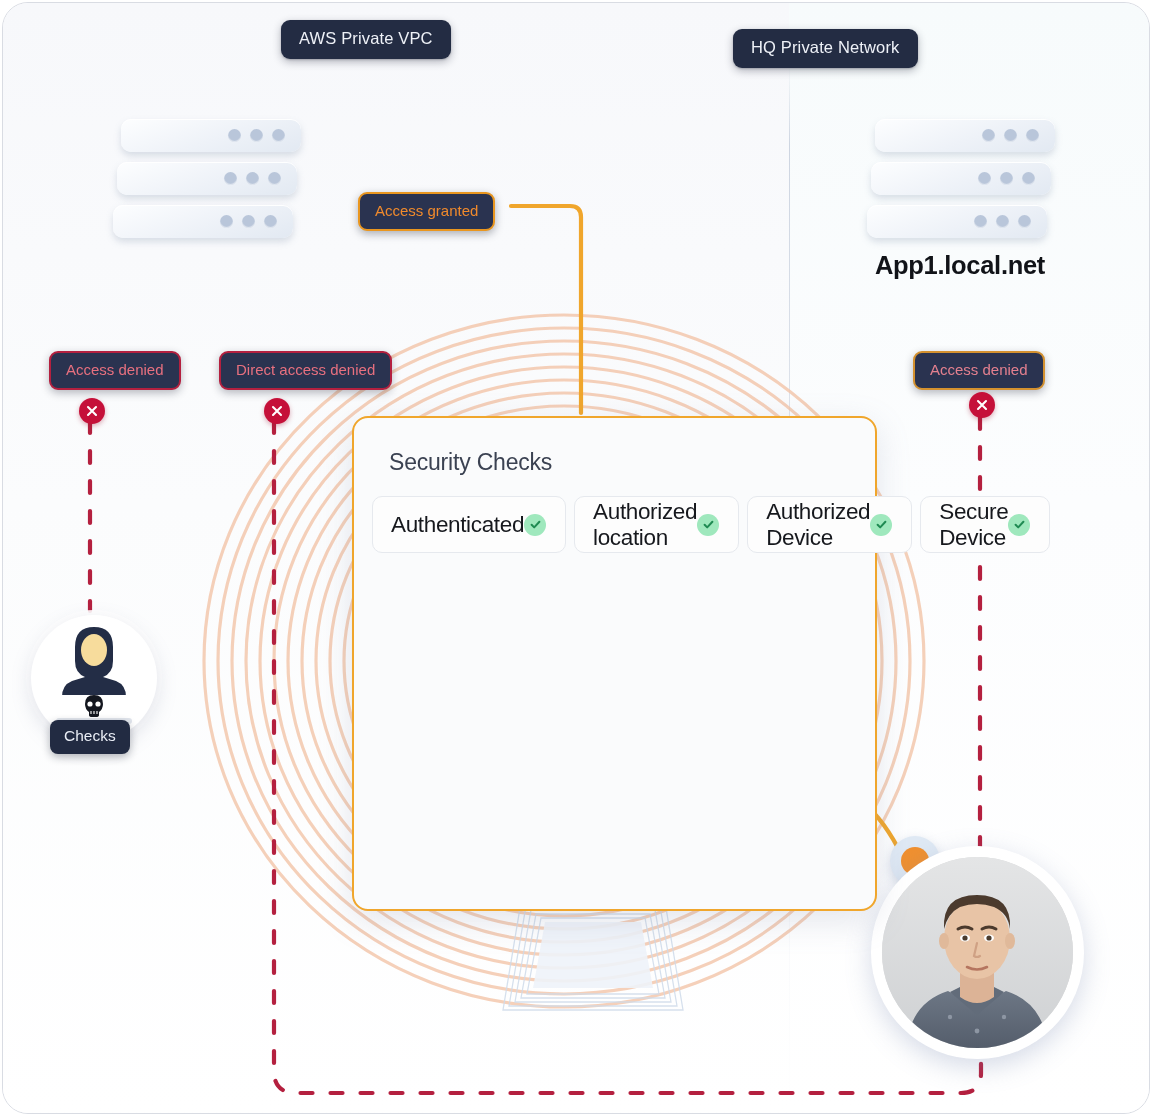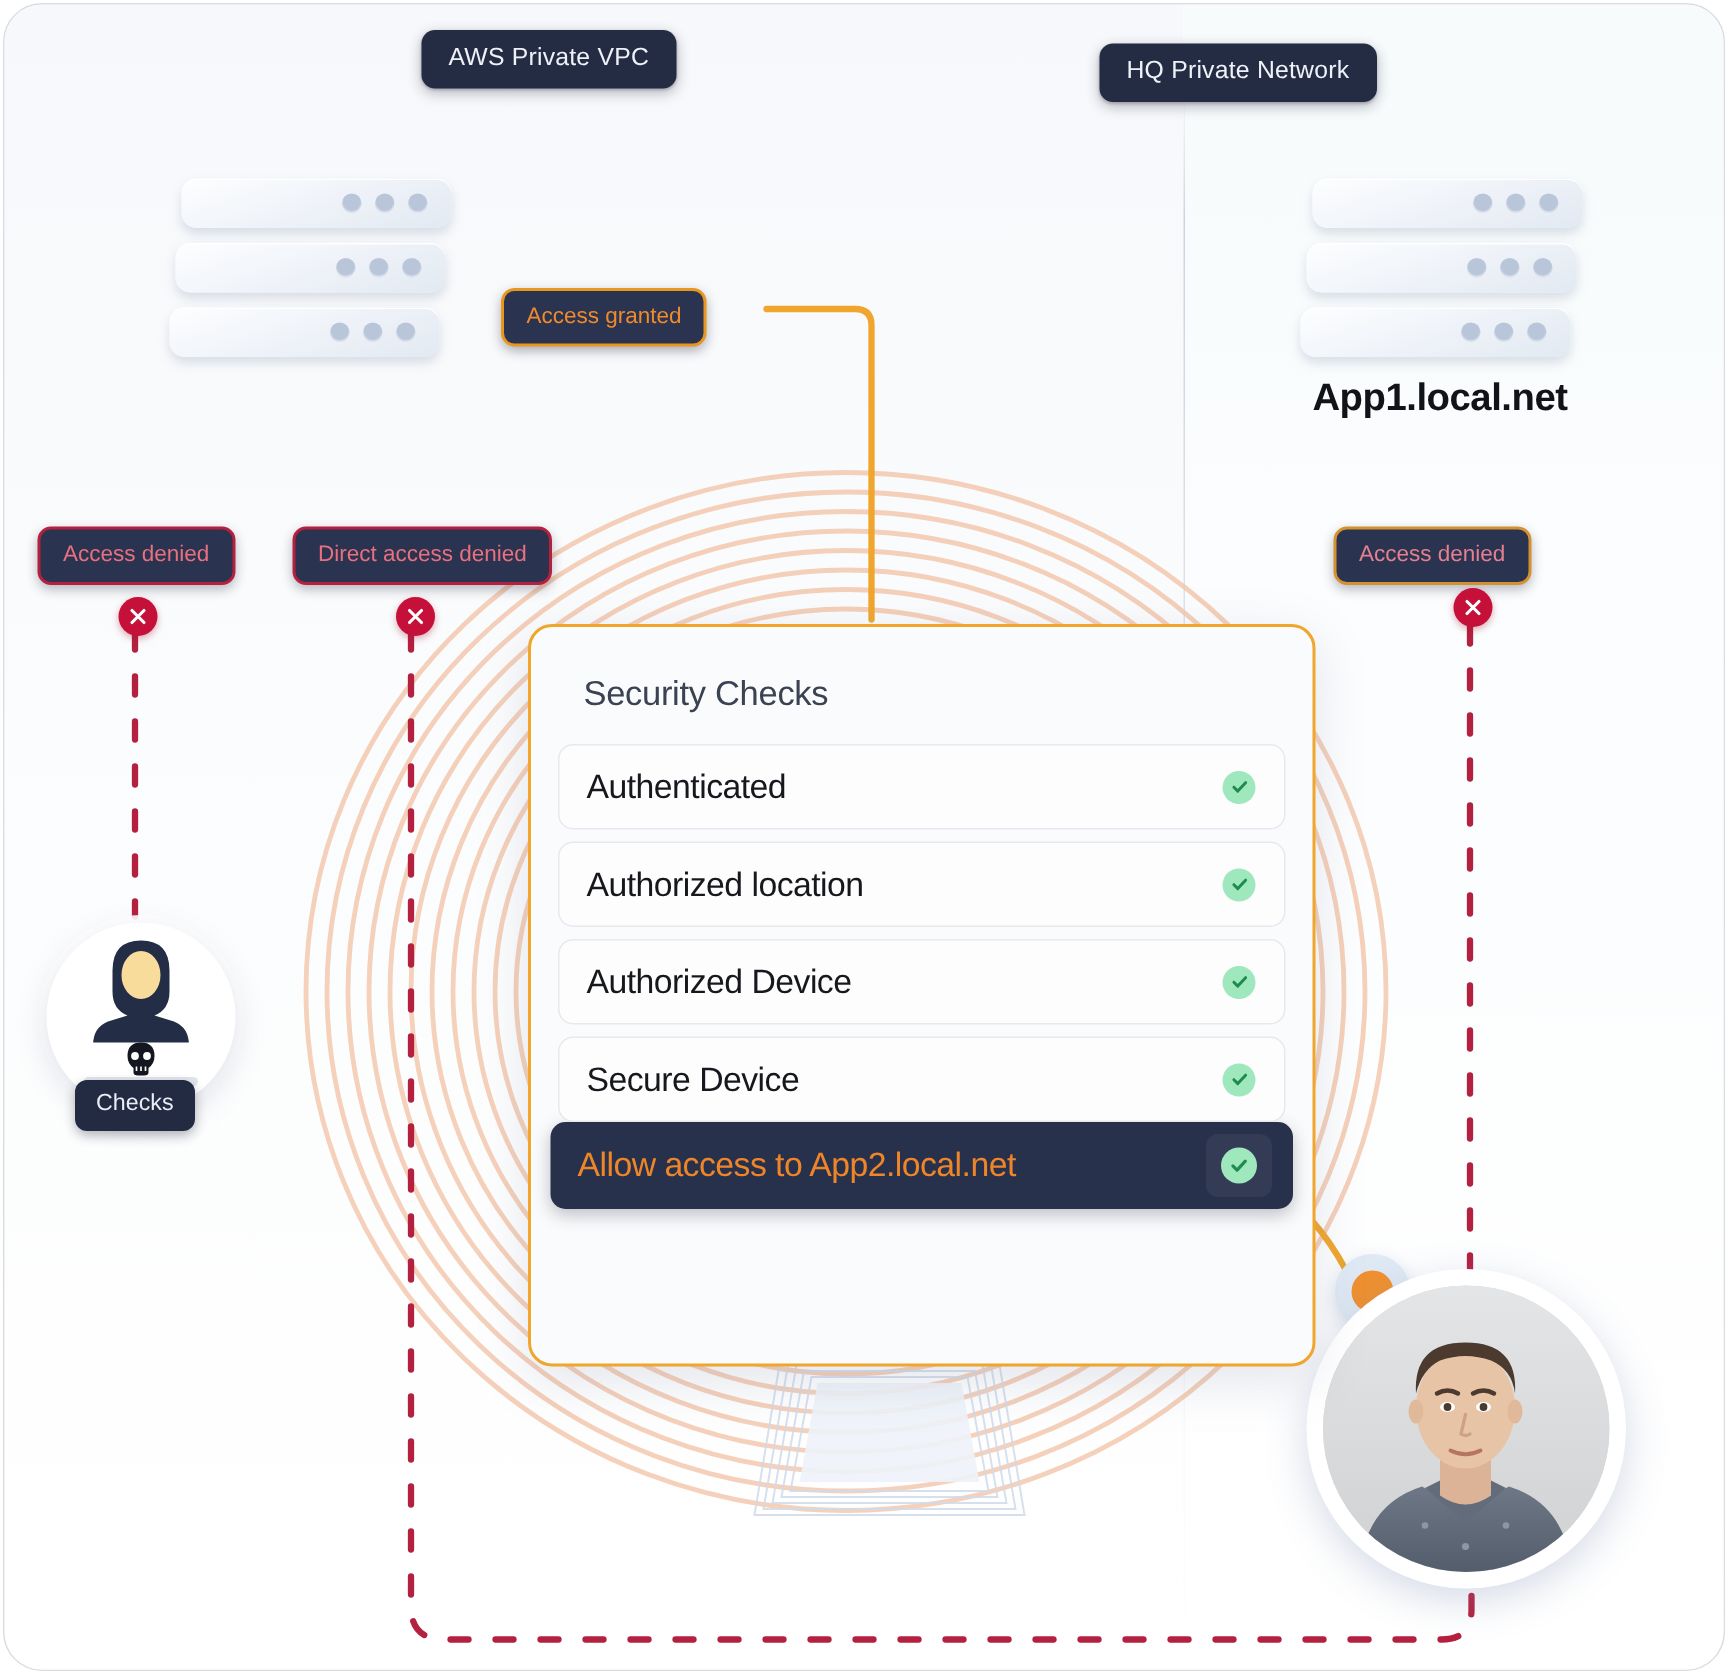--- a/index.html
+++ b/index.html
@@ -126,20 +126,21 @@
 
   
   .badge {
     position: absolute;
     background: #2a3350;
     font-size: 15px;
     padding: 8px 15px 10px;
     border-radius: 9px;
     white-space: nowrap;
     box-shadow: 0 3px 8px rgba(22,28,45,.30);
+    margin-left: 24px;
   }
   .badge-granted {
     left: 331px; top: 189px;
     border: 2.2px solid #e9961f;
     color: #f08a2c;
     box-shadow: 0 3px 8px rgba(22,28,45,.35);
   }
   .badge-denied-red {
     border: 2.2px solid #b4203f;
     color: #e8707f;
@@ -245,21 +246,21 @@
     border-radius: 16px;
     box-shadow: 0 10px 34px rgba(120,130,160,.20);
     padding: 22px 18px 14px;
   }
   .card-title {
     font-size: 23px;
     color: #3b4252;
     letter-spacing: -.2px;
     margin: 9px 0 20px 17px;
   }
-  .check-list { display: flex; flex-direction: column; gap: 8px; }
+  .check-list { display: flex; flex-direction: row; gap: 8px; }
   .check-row {
     height: 57px;
     background: #fdfdfd;
     border: 1.3px solid #e6e9ee;
     border-radius: 10px;
     display: flex;
     align-items: center;
     justify-content: space-between;
     padding: 0 19px 0 18px;
   }
@@ -555,26 +556,16 @@
           <span class="check-mark">
             <svg width="13" height="13" viewBox="0 0 13 13">
                 <path d="M2.6 6.8 L5.2 9.4 L10.4 3.8" stroke="#1f8b52" stroke-width="2" fill="none" stroke-linecap="round" stroke-linejoin="round"></path>
               </svg>
           </span>
         </div>
 
       </div>
 
 
-      <div class="allow-row">
-        <span class="allow-label">Allow access to App2.local.net</span>
-        <span class="allow-check-wrap">
-          <span class="allow-check">
-            <svg width="14" height="14" viewBox="0 0 14 14">
-                <path d="M2.9 7.3 L5.7 10.1 L11.2 4.1" stroke="#1f8b52" stroke-width="2.1" fill="none" stroke-linecap="round" stroke-linejoin="round"></path>
-              </svg>
-          </span>
-        </span>
-      </div>
     </div>
 
   </div>
 </div>
 
 </body></html>

